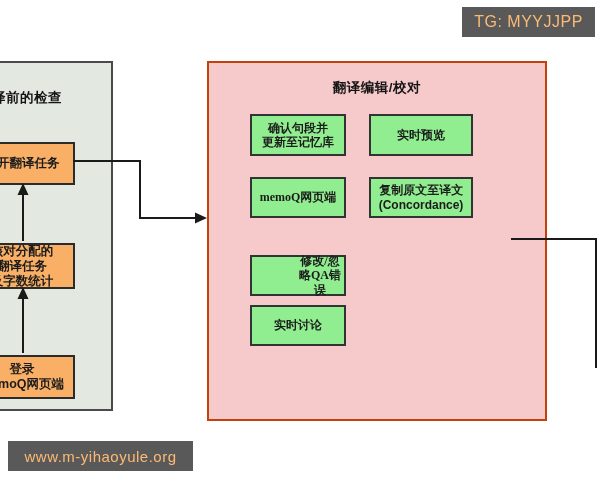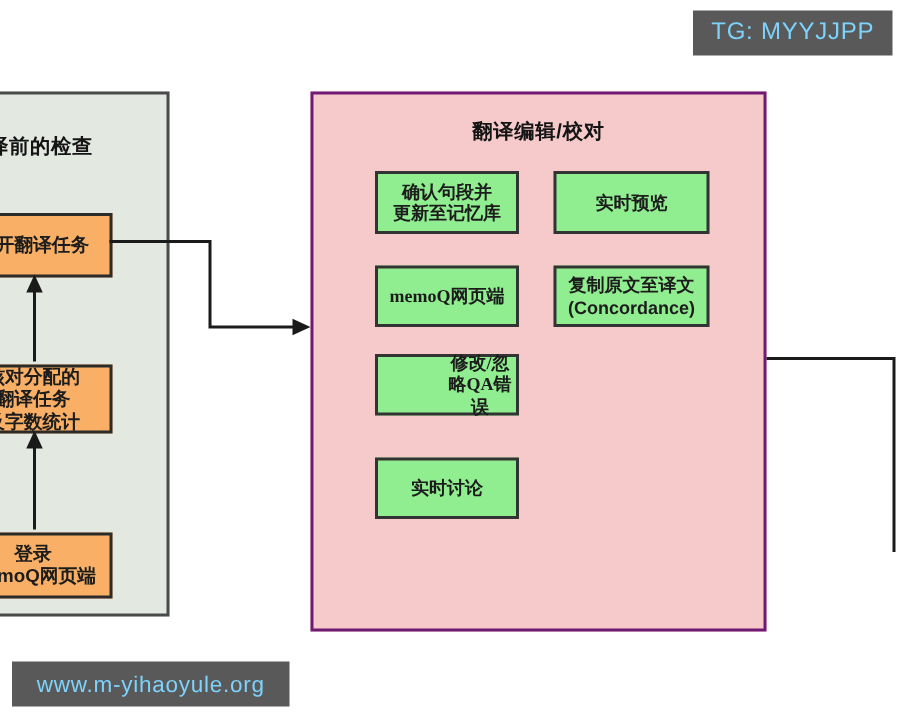--- a/index.html
+++ b/index.html
@@ -14,23 +14,23 @@
     position: absolute;
     box-sizing: border-box;
     z-index: 1;
   }
   .panel-left {
     left: -73px; top: 61px; width: 186px; height: 350px;
     background: var(--left-panel-bg, #e3e9e1);
     border: 2px solid #4a4a4a;
   }
   .panel-right {
-    left: 207px; top: 61px; width: 304px; height: 360px;
+    left: 207px; top: 61px; width: 340px; height: 360px;
     background: var(--right-panel-bg, #f6caca);
-    border: 2px solid #701a75;
+    border: 2px solid #c2410c;
   }
   .panel-title {
     position: absolute; left: 0; width: 100%;
     text-align: center;
     font-size: 13.5px; font-weight: bold; color: #141414;
     letter-spacing: 0.5px;
   }
   .panel-left .panel-title { top: 26px; }
   .panel-right .panel-title { top: 16px; }
   .fbox {
@@ -50,35 +50,35 @@
   }
   .t1 { top: 79px;  height: 43px; }
   .t2 { top: 180px; height: 46px; }
   .t3 { top: 292px; height: 44px; }
   .act {
     background: var(--action-box-bg, #90ee90);
     border: 2px solid #333333;
     font-size: 12px;
   }
   .c1 { left: 41px;  width: 96px; font-family: Liberation Serif, serif; }
-  .c2 { left: 160px; width: 104px; }
+  .c2 { left: 160px; width: 104px; text-align: right; }
   .r1 { top: 51px;  height: 42px; }
   .r2 { top: 114px; height: 41px; }
-  .r3 { top: 173px; height: 41px; padding-left: 44px; }
+  .r3 { top: 192px; height: 41px; padding-left: 44px; }
   .r4 { top: 242px; height: 41px; }
   .r5 { top: 306px; height: 40px; }
   .overlay {
     position: absolute; left: 0; top: 0;
     width: 600px; height: 480px;
     z-index: 5; pointer-events: none;
   }
   .badge {
     position: absolute;
     background: var(--badge-bg, #595959);
-    color: #7dd3fc;
+    color: #fdba74;
     display: flex; align-items: center; justify-content: center;
     z-index: 10;
     letter-spacing: 0.5px;
   }
   .badge-top {
     left: 462px; top: 7px; width: 133px; height: 30px;
     font-size: 16px;
   }
   .badge-bottom {
     left: 8px; top: 441px; width: 185px; height: 30px;

